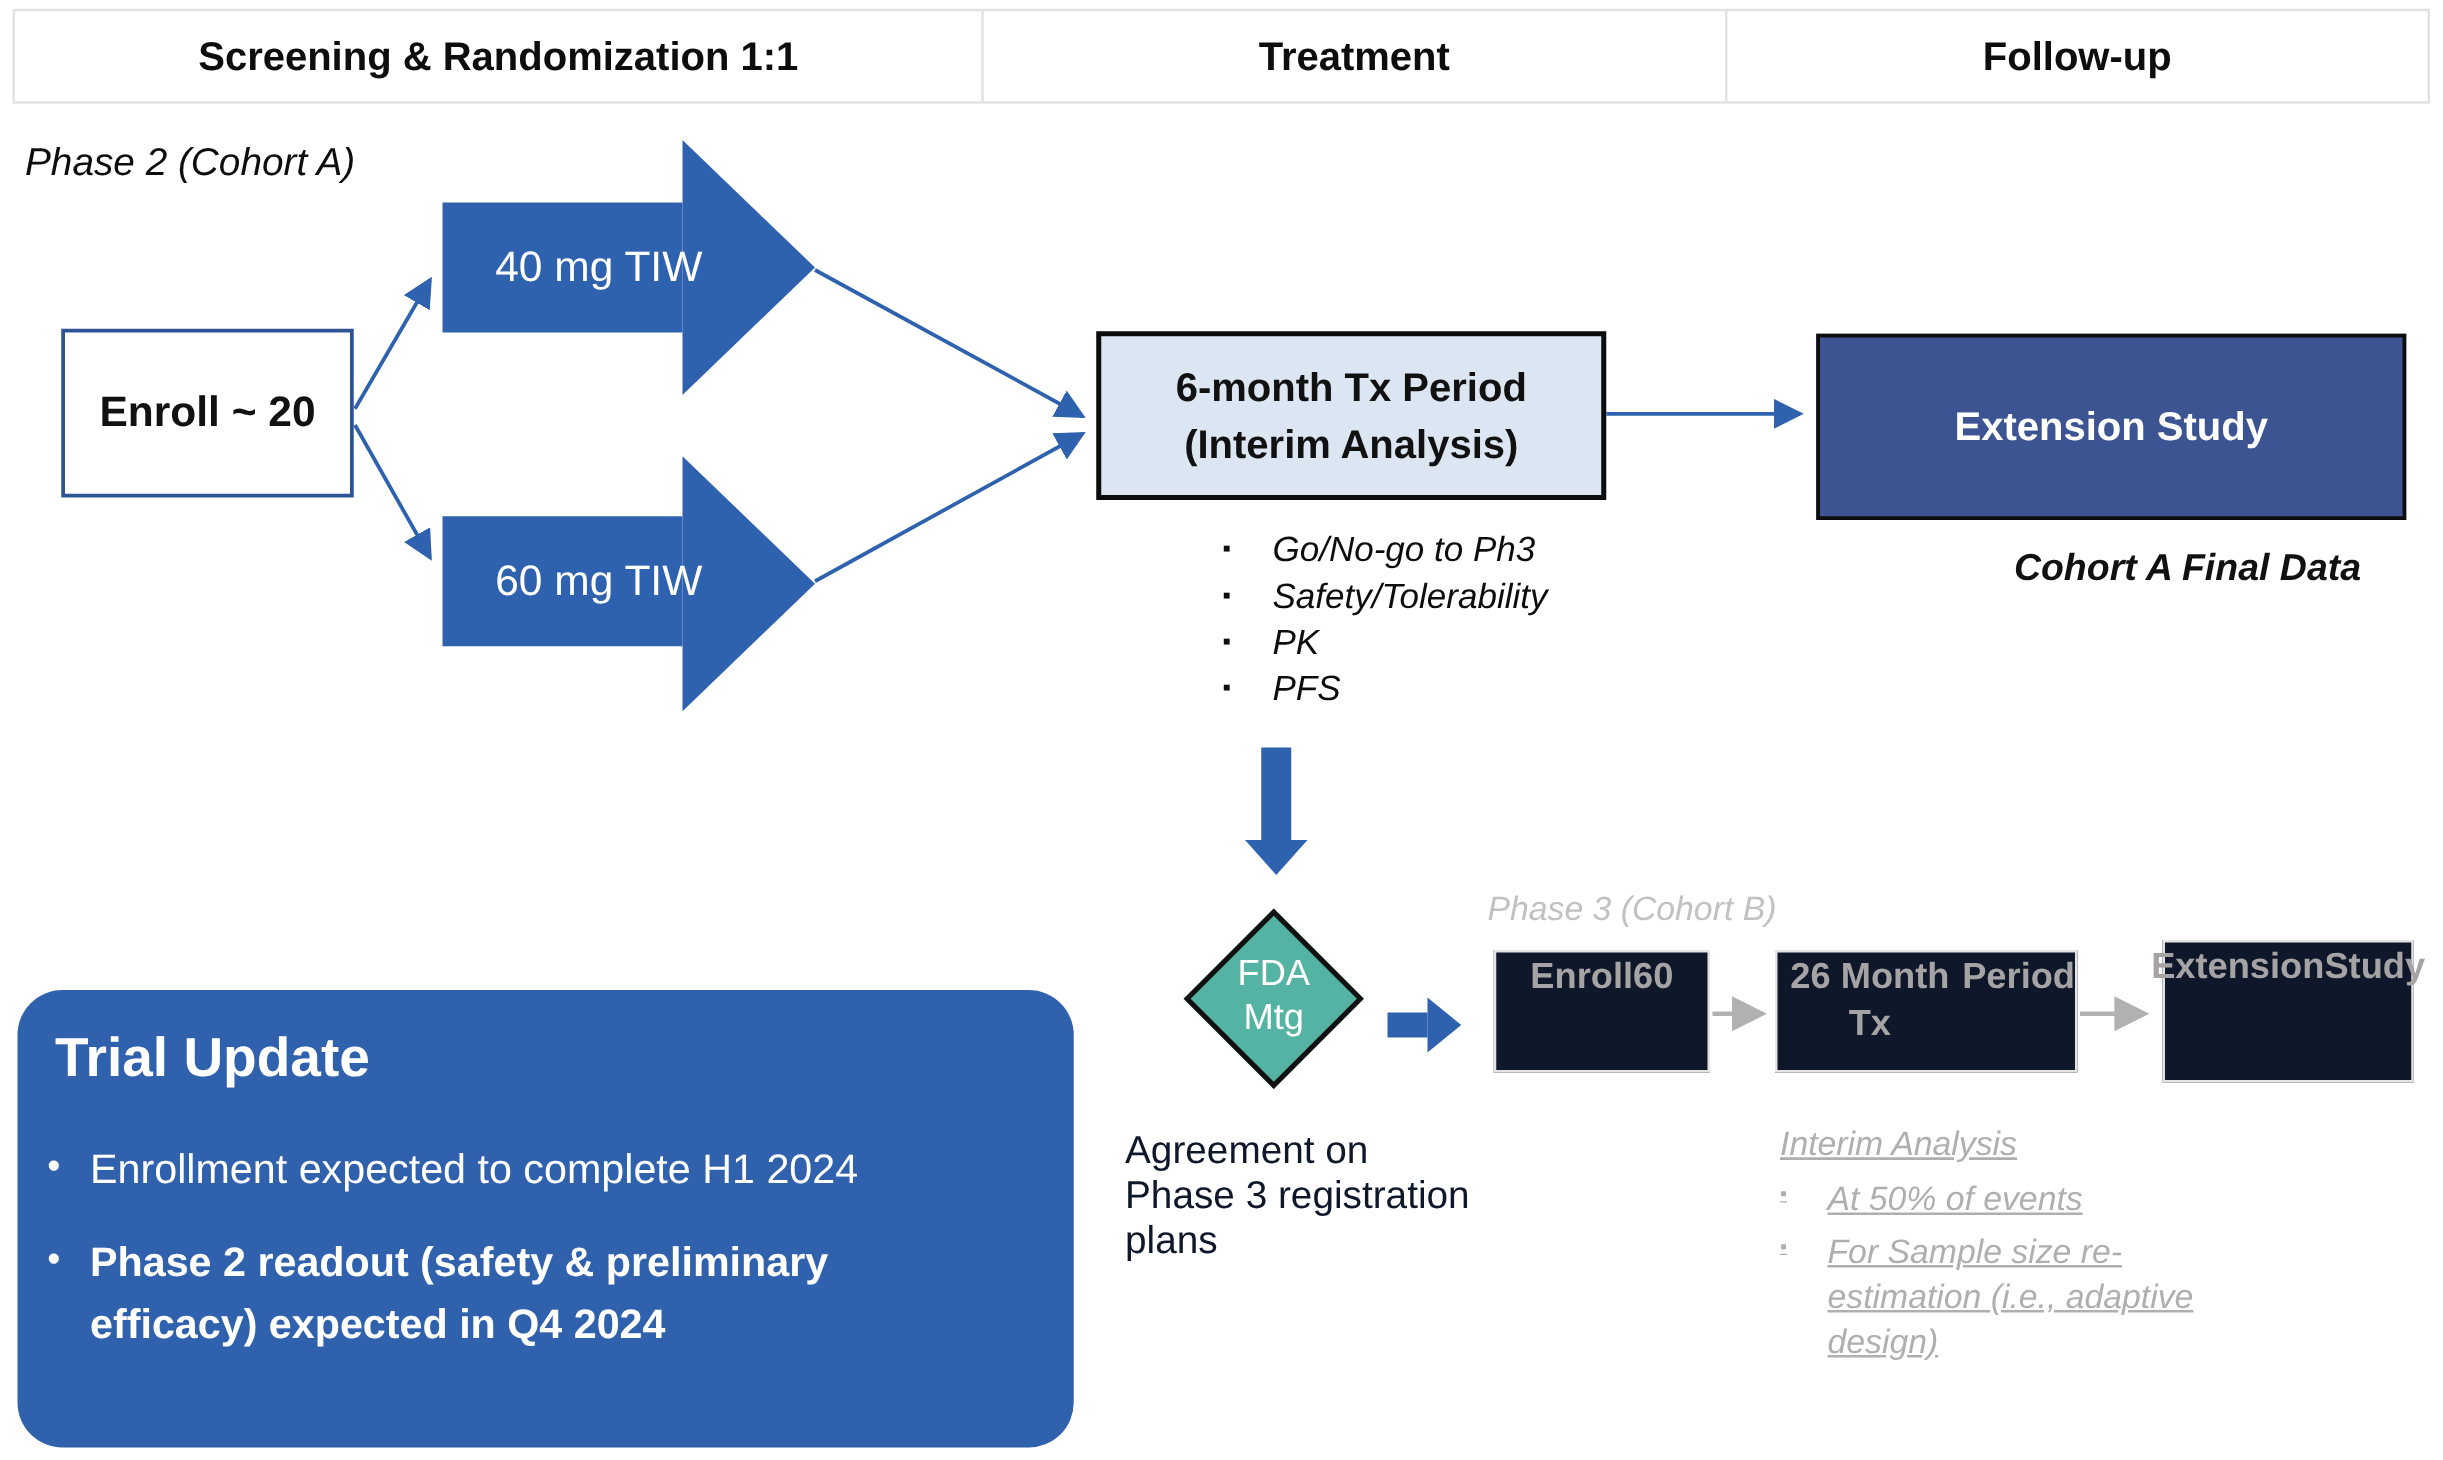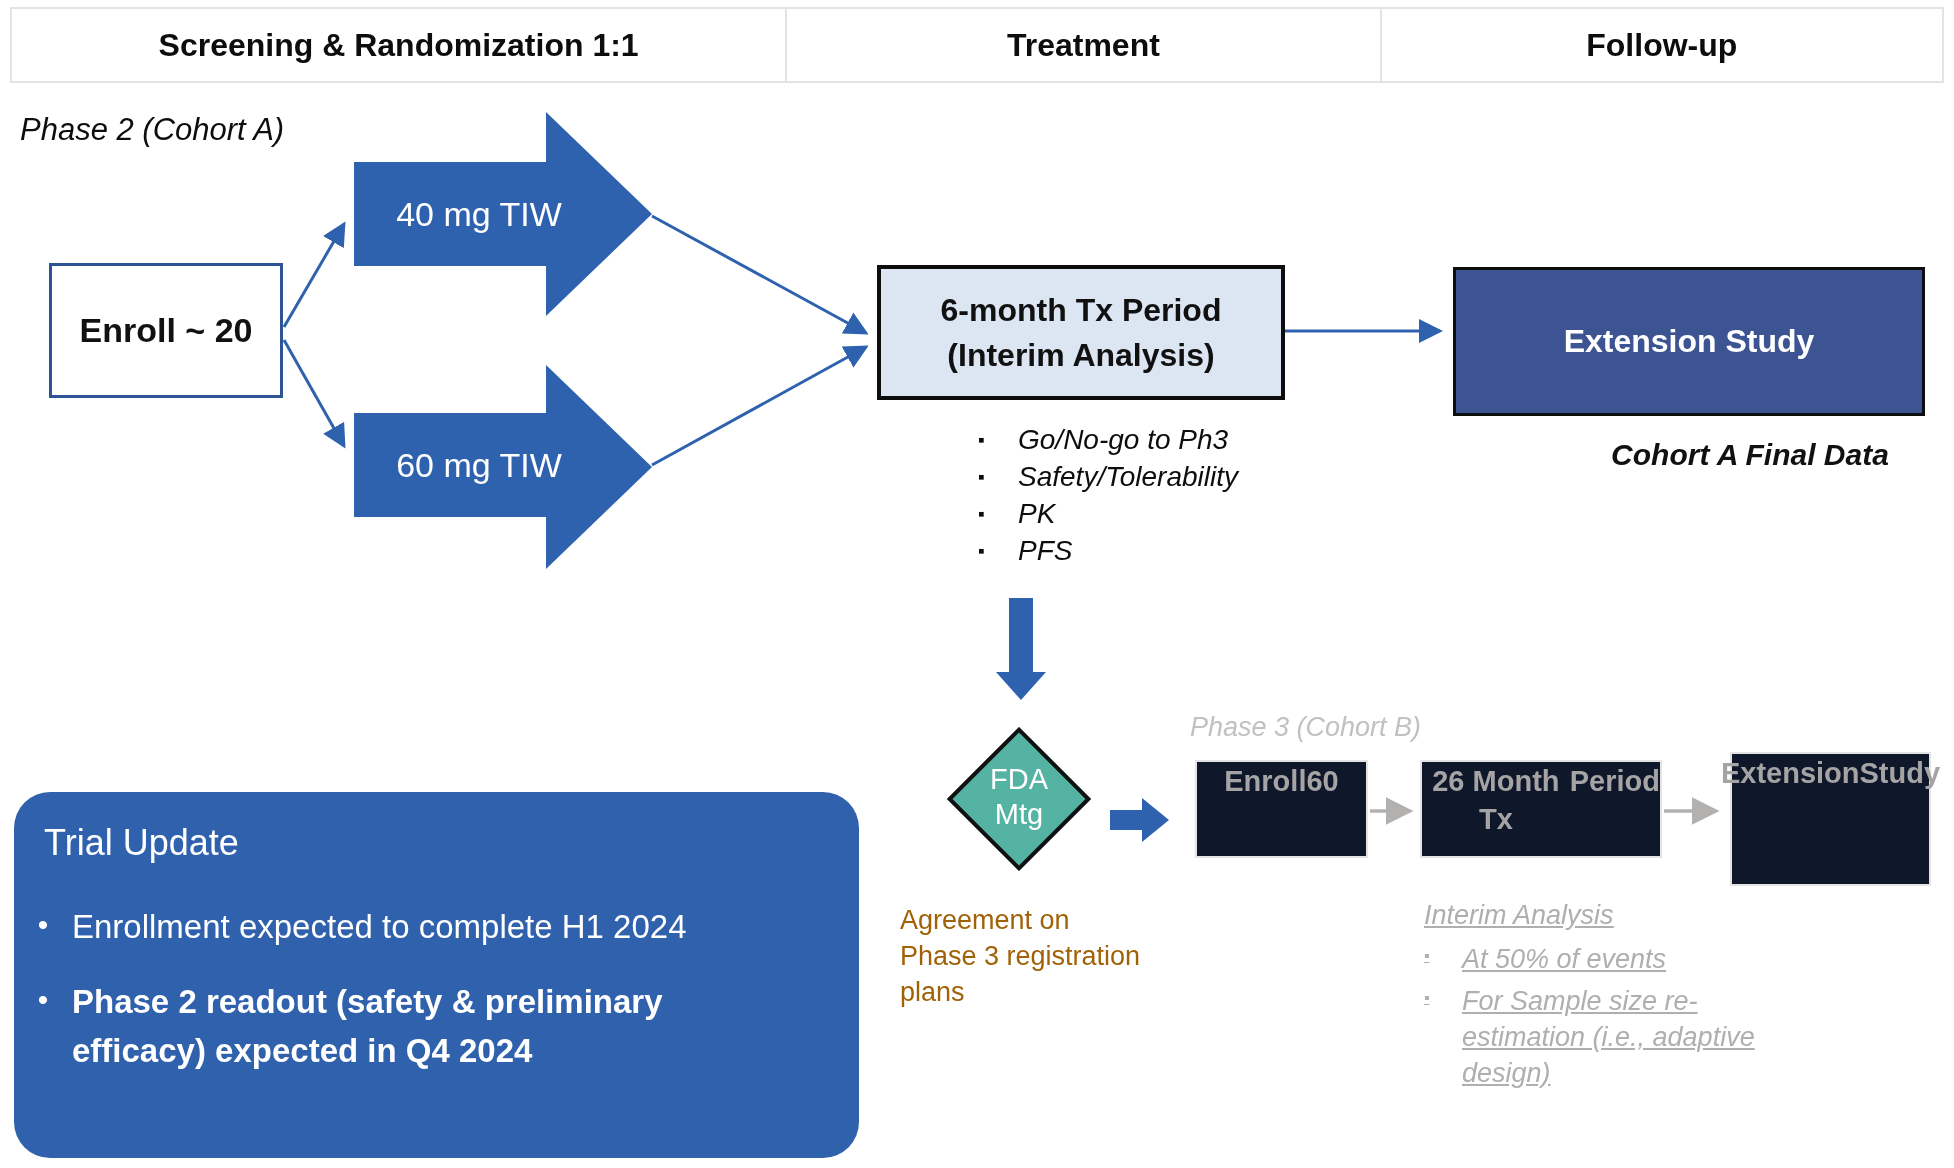--- a/index.html
+++ b/index.html
@@ -64,34 +64,34 @@
   .rt-body{left:1110px;top:810px;width:32px;height:20px;background:#2e62ae;}
   .rt-head{left:1142px;top:798px;border-top:22px solid transparent;border-bottom:22px solid transparent;border-left:27px solid #2e62ae;}
   
   .phase3{left:1190px;top:712px;font-style:italic;font-size:27px;color:#c2c1c1;z-index:2;}
   .graybox{
     background:#0f172a;border:2px solid #e5e4e3;color:#a5a3a3;font-weight:bold;font-size:29px;line-height:38px;
     display:flex;flex-direction:row;align-items:flex-start;justify-content:center;box-sizing:border-box;z-index:2;text-align:center;
   }
   .g1{left:1195px;top:760px;width:173px;height:98px;}
   .g2{left:1420px;top:760px;width:242px;height:98px;}
-  .g3{left:1730px;top:752px;width:201px;height:134px;}
-  
-  .agreement{left:900px;top:902px;font-size:27px;line-height:36px;color:#a16207;z-index:2;}
+  .g3{left:1730px;top:752px;width:201px;height:114px;}
+  
+  .agreement{left:900px;top:902px;font-size:31px;line-height:36px;color:#0f172a;z-index:2;}
   .interim{left:1424px;top:900px;z-index:2;color:#b0aeae;text-decoration:underline;}
   .interim-h{font-style:italic;font-size:27px;text-decoration:underline;margin-bottom:10px;}
   .int-row{display:flex;align-items:flex-start;margin-bottom:6px;}
   .int-sq{font-size:16px;width:38px;flex:0 0 38px;padding-top:6px;}
   .int-text{font-style:italic;font-size:27px;line-height:36px;max-width:345px;}
   
   .trial{
     left:14px;top:792px;width:845px;height:366px;background:#3061ad;border-radius:36px;color:#fff;
     box-sizing:border-box;z-index:2;
   }
-  .trial-h{margin:30px 0 0 30px;font-weight:normal;font-size:36px;}
+  .trial-h{margin:30px 0 0 30px;font-weight:bold;font-size:44px;}
   .tu-row{display:flex;margin-top:38px;}
   .tu-row.second{margin-top:26px;}
   .tu-dot{width:58px;flex:0 0 58px;text-align:center;font-size:30px;padding-top:6px;}
   .tu-text{font-size:33px;line-height:49px;max-width:640px;}
   .tu-text.bold{font-weight:bold;max-width:660px;}
   
   .lines{left:0;top:0;width:1954px;height:1168px;z-index:1;}
 </style>
 </head>
 <body>

